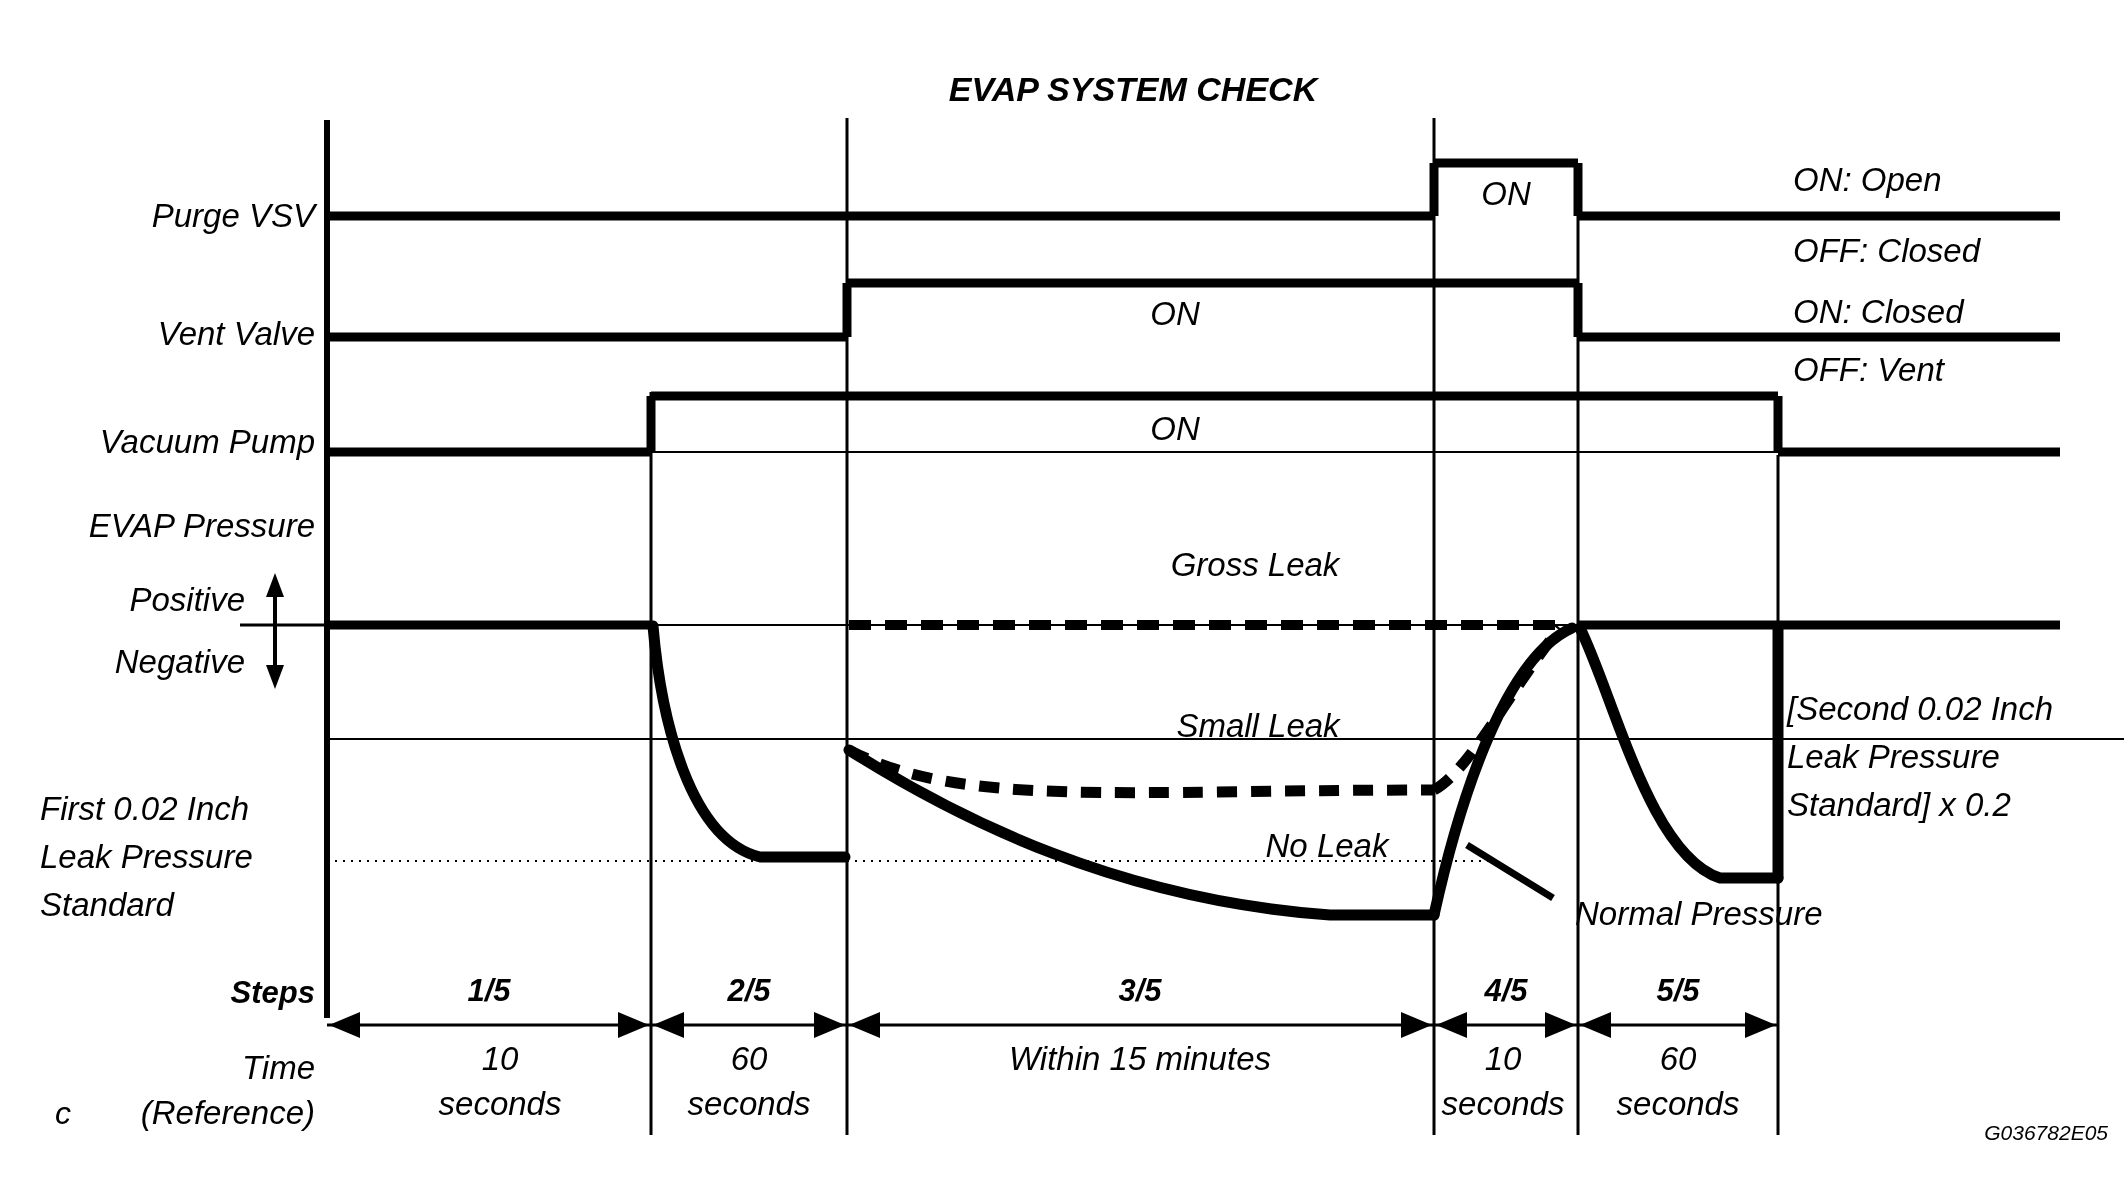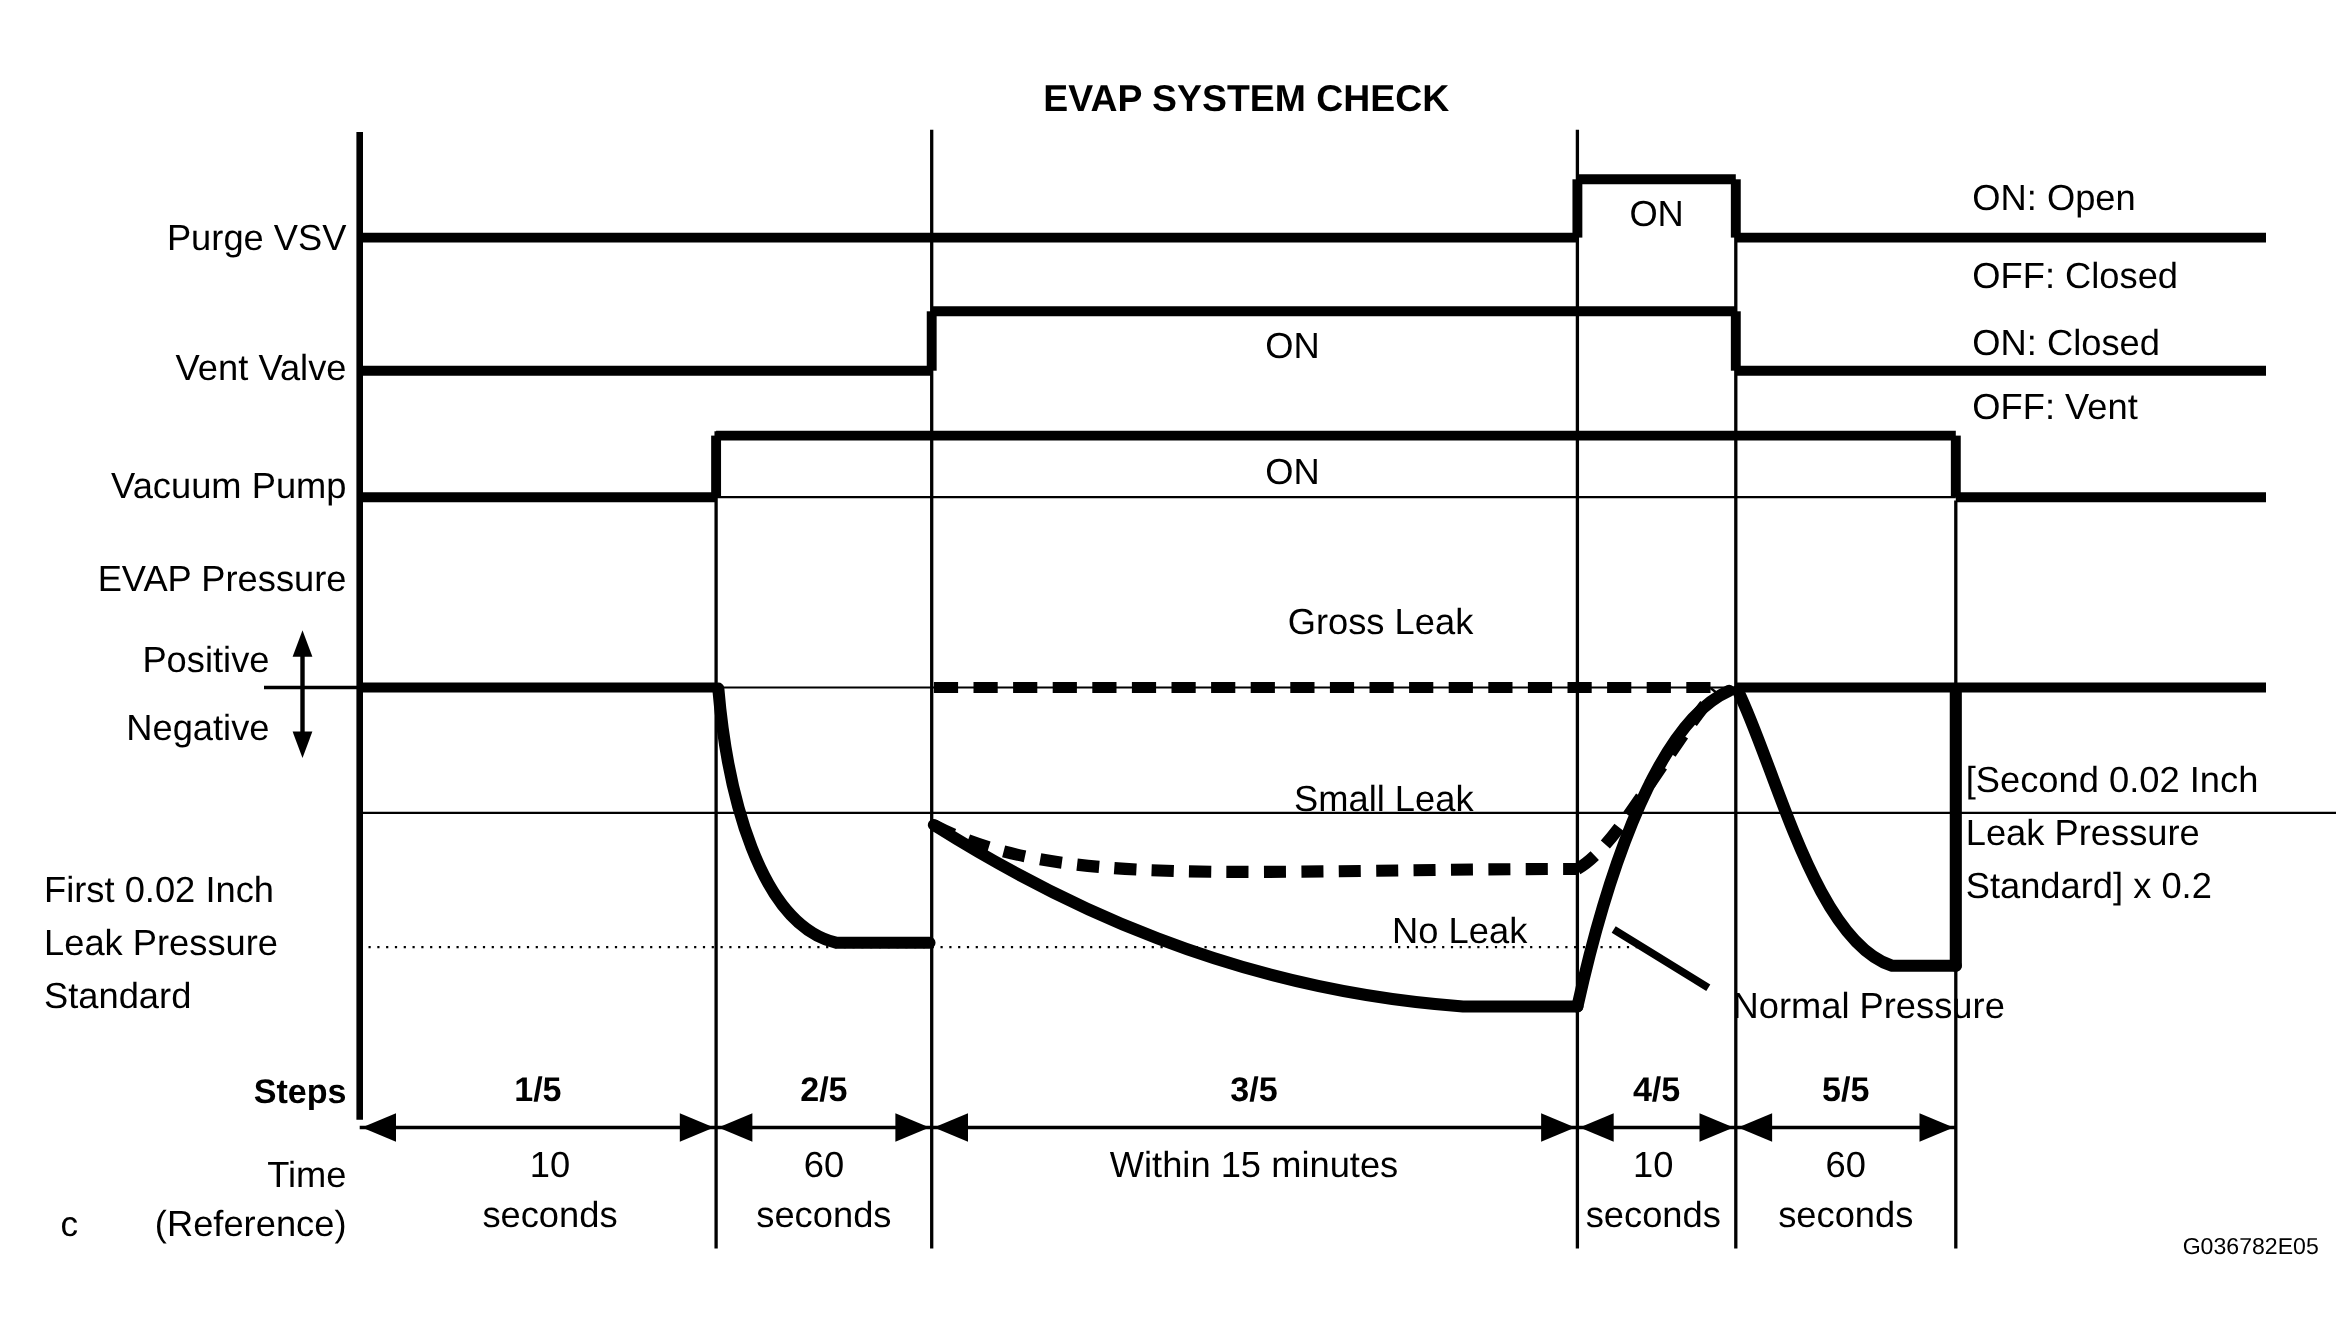--- a/index.html
+++ b/index.html
@@ -1,17 +1,17 @@
 <!DOCTYPE html>
 <html><head>
 <meta charset="utf-8">
 <style>
   html,body{margin:0;padding:0;background:#ffffff;}
   body{width:2124px;height:1202px;font-family:"Liberation Sans",sans-serif;color:#000;overflow:hidden;}
-  #stage{position:relative;width:2124px;height:1202px;background:#0f766e;}
+  #stage{position:relative;width:2124px;height:1202px;background:#0f766e;font-style:italic;}
   svg{display:block;}
   .t{font-family:"Liberation Sans",sans-serif;fill:#000;}
   .title{font-size:34px;font-weight:bold;}
   .lbl{font-size:33px;}
   .lblsm{font-size:32px;}
   .stepnum{font-size:31px;font-weight:bold;}
   .code{font-size:21px;}
   .onlbl{font-size:33px;}
 </style>
 </head>

